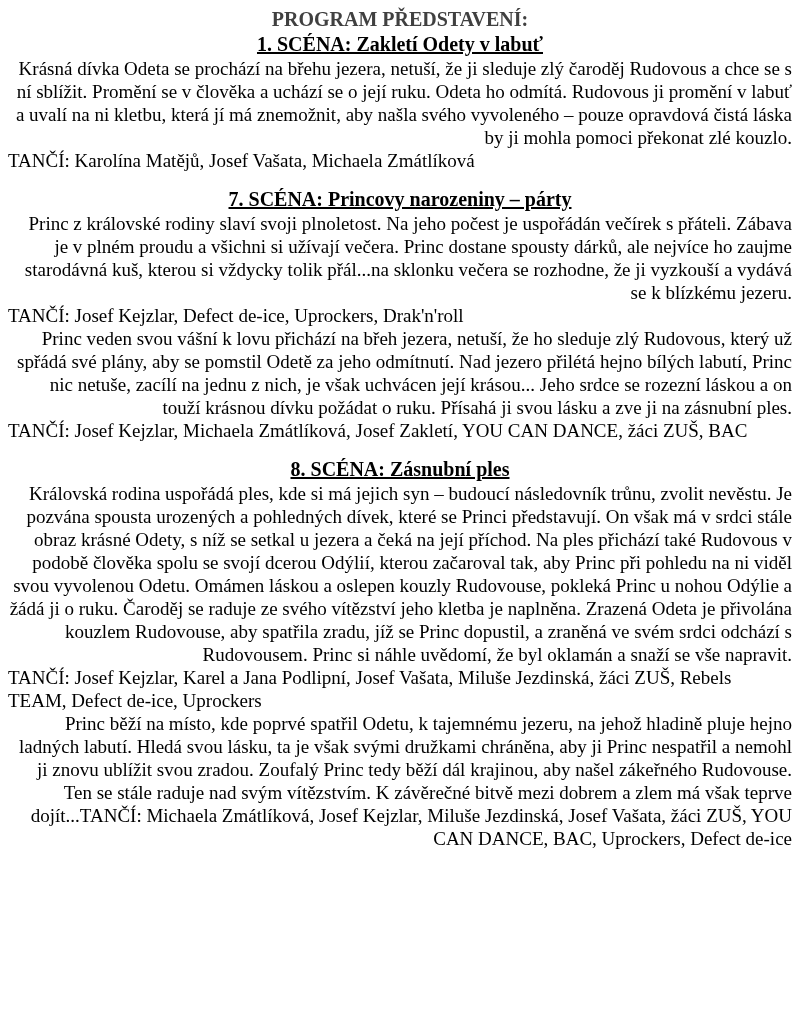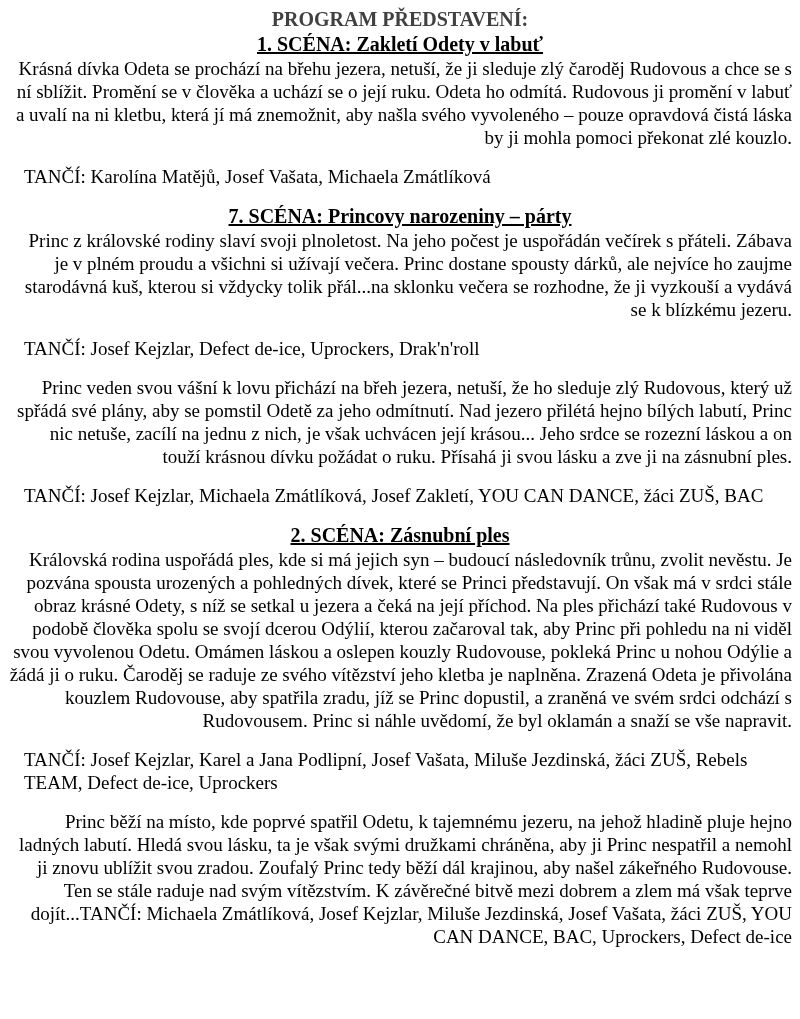--- a/index.html
+++ b/index.html
@@ -38,21 +38,21 @@
   .scene-body {
     font-size: 19px;
     line-height: 23px;
     margin: 0;
     text-align: right;
     text-indent: 5px;
   }
   .scene-dancers {
     font-size: 19px;
     line-height: 23px;
-    margin: 16px;
+    margin: 0;
     text-align: left;
   }
 </style>
 </head>
 <body>
 
 <div class="page">
 
   <div class="doc-title" style="color: #404040;">PROGRAM PŘEDSTAVENÍ:</div>
 
@@ -67,21 +67,21 @@
     <p class="scene-body">Princ z královské rodiny slaví svoji plnoletost. Na jeho počest je uspořádán večírek s přáteli. Zábava je v plném proudu a všichni si užívají večera. Princ dostane spousty dárků, ale nejvíce ho zaujme starodávná kuš, kterou si vždycky tolik přál...na sklonku večera se rozhodne, že ji vyzkouší a vydává se k blízkému jezeru.</p>
     <p class="scene-dancers">TANČÍ: Josef Kejzlar, Defect de-ice, Uprockers, Drak'n'roll</p>
   </div>
 
   <div class="section gap-above">
     <p class="scene-body">Princ veden svou vášní k lovu přichází na břeh jezera, netuší, že ho sleduje zlý Rudovous, který už spřádá své plány, aby se pomstil Odetě za jeho odmítnutí. Nad jezero přilétá hejno bílých labutí, Princ nic netuše, zacílí na jednu z nich, je však uchvácen její krásou... Jeho srdce se rozezní láskou a on touží krásnou dívku požádat o ruku. Přísahá ji svou lásku a zve ji na zásnubní ples.</p>
     <p class="scene-dancers">TANČÍ: Josef Kejzlar, Michaela Zmátlíková, Josef Zakletí, YOU CAN DANCE, žáci ZUŠ, BAC</p>
   </div>
 
   <div class="section gap-above">
-    <div class="scene-heading">2. SCÉNA: Zásnubní ples</div>
+    <div class="scene-heading">8. SCÉNA: Zásnubní ples</div>
     <p class="scene-body">Královská rodina uspořádá ples, kde si má jejich syn – budoucí následovník trůnu, zvolit nevěstu. Je pozvána spousta urozených a pohledných dívek, které se Princi představují. On však má v srdci stále obraz krásné Odety, s níž se setkal u jezera a čeká na její příchod. Na ples přichází také Rudovous v podobě člověka spolu se svojí dcerou Odýlií, kterou začaroval tak, aby Princ při pohledu na ni viděl svou vyvolenou Odetu. Omámen láskou a oslepen kouzly Rudovouse, pokleká Princ u nohou Odýlie a žádá ji o ruku. Čaroděj se raduje ze svého vítězství jeho kletba je naplněna. Zrazená Odeta je přivolána kouzlem Rudovouse, aby spatřila zradu, jíž se Princ dopustil, a zraněná ve svém srdci odchází s Rudovousem. Princ si náhle uvědomí, že byl oklamán a snaží se vše napravit.</p>
     <p class="scene-dancers">TANČÍ: Josef Kejzlar, Karel a Jana Podlipní, Josef Vašata, Miluše Jezdinská, žáci ZUŠ, Rebels TEAM, Defect de-ice, Uprockers</p>
   </div>
 
   <div class="section">
     <p class="scene-body">Princ běží na místo, kde poprvé spatřil Odetu, k tajemnému jezeru, na jehož hladině pluje hejno ladných labutí. Hledá svou lásku, ta je však svými družkami chráněna, aby ji Princ nespatřil a nemohl ji znovu ublížit svou zradou. Zoufalý Princ tedy běží dál krajinou, aby našel zákeřného Rudovouse. Ten se stále raduje nad svým vítězstvím. K závěrečné bitvě mezi dobrem a zlem má však teprve dojít...TANČÍ: Michaela Zmátlíková, Josef Kejzlar, Miluše Jezdinská, Josef Vašata, žáci ZUŠ, YOU CAN DANCE, BAC, Uprockers, Defect de-ice</p>
   </div>
 
 </div>
 

